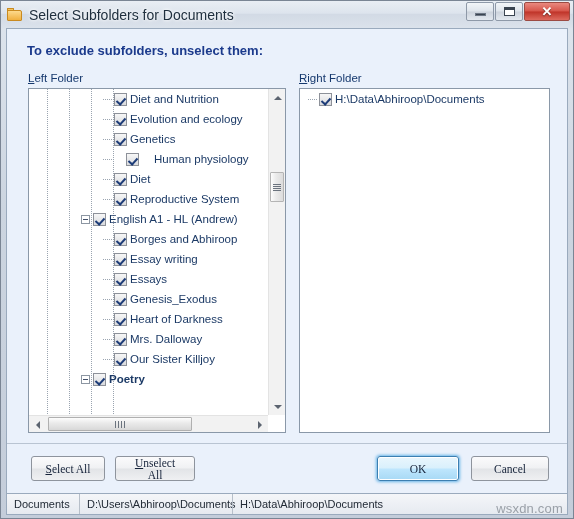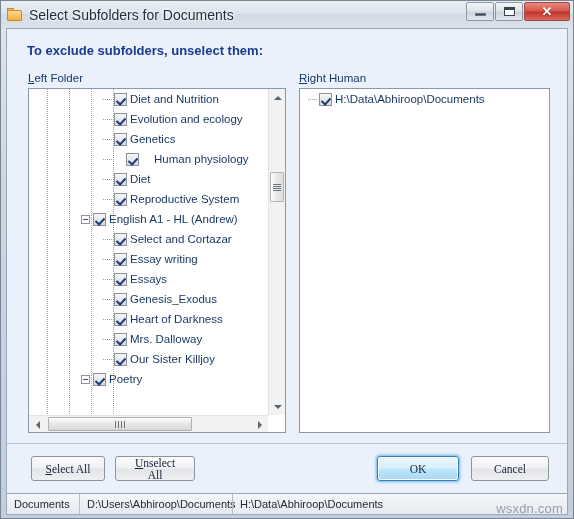--- a/index.html
+++ b/index.html
@@ -417,21 +417,21 @@
                   <span class="tlabel">Reproductive System</span>
                 </div>
                 <div class="tnode" style="padding-left: 52px;">
                   <span class="expander"></span>
                   <span class="cb"></span>
                   <span class="tlabel">English A1 - HL (Andrew)</span>
                 </div>
                 <div class="tnode" style="padding-left: 74px;">
                   <span class="hconn"></span>
                   <span class="cb"></span>
-                  <span class="tlabel">Select and Cortazar</span>
+                  <span class="tlabel">Borges and Abhiroop</span>
                 </div>
                 <div class="tnode" style="padding-left: 74px; text-align: center;">
                   <span class="hconn"></span>
                   <span class="cb"></span>
                   <span class="tlabel">Essay writing</span>
                 </div>
                 <div class="tnode" style="padding-left: 74px;">
                   <span class="hconn"></span>
                   <span class="cb"></span>
                   <span class="tlabel">Essays</span>
@@ -449,21 +449,21 @@
                 <div class="tnode" style="padding-left: 74px;">
                   <span class="hconn"></span>
                   <span class="cb"></span>
                   <span class="tlabel">Mrs. Dalloway</span>
                 </div>
                 <div class="tnode" style="padding-left: 74px;">
                   <span class="hconn"></span>
                   <span class="cb"></span>
                   <span class="tlabel">Our Sister Killjoy</span>
                 </div>
-                <div class="tnode" style="padding-left: 52px;">
+                <div class="tnode" style="padding-left: 52px; font-weight: bold;">
                   <span class="expander"></span>
                   <span class="cb"></span>
                   <span class="tlabel">Poetry</span>
                 </div>
               </div>
           </div>
           <div class="vbar">
             <div class="sb-arrow arrow-up">
                 <span class="tri up"></span>
               </div>
@@ -493,21 +493,21 @@
             </div>
             <div class="sb-arrow arrow-right">
                 <span class="tri right"></span>
               </div>
           </div>
         </div>
       </div>
 
       <div class="panel right">
         <div class="panel-label">
-          <u>R</u><span>ight Human</span>
+          <u>R</u><span>ight Folder</span>
         </div>
         <div class="treebox">
           <div class="tree-scrollport no-hbar">
             <div id="right-tree">
                 <div class="tnode" style="padding-left: 8px;">
                   <span class="hconn"></span>
                   <span class="cb"></span>
                   <span class="tlabel">H:\Data\Abhiroop\Documents</span>
                 </div>
               </div>

